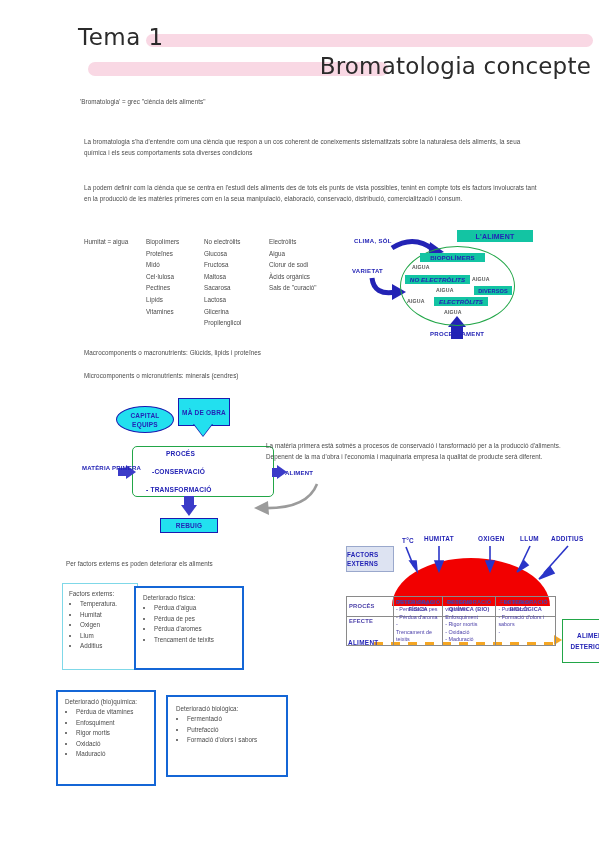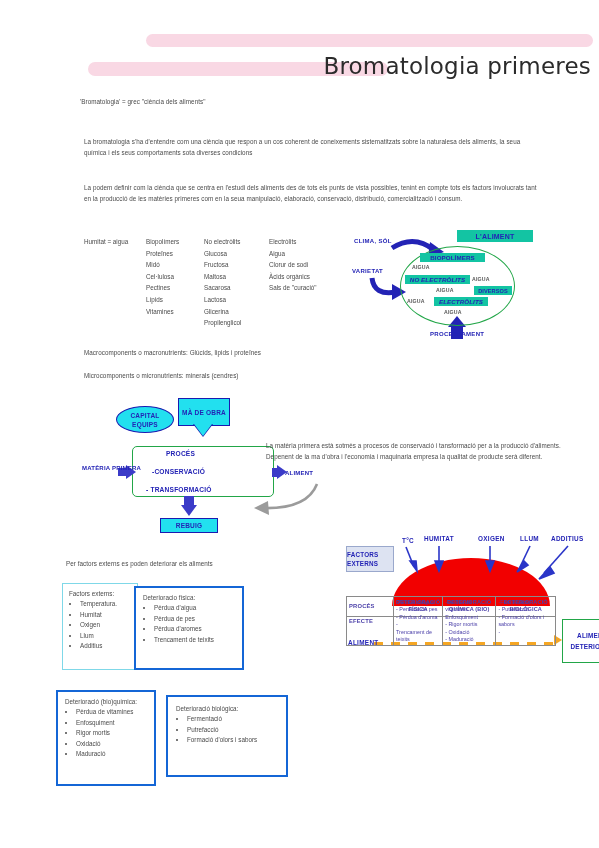--- a/index.html
+++ b/index.html
@@ -132,21 +132,22 @@
   .efecte-tbl{position:absolute;left:2px;top:115px;width:210px;}
   svg.ov{position:absolute;left:0;top:0;overflow:visible;pointer-events:none;}
 </style>
 </head>
 <body>
 
 <div class="page">
 
   <div class="hl hl-1"></div>
   <div class="hl hl-2"></div>
-  <div class="title-main">Bromatologia primeres</div>
+  <div class="title-tema">Tema 1</div>
+  <div class="title-main">Bromatologia concepte</div>
 
   <div class="ptext p-def">'Bromatologia' = grec "ciència dels aliments"</div>
   <div class="ptext p-1">La bromatologia s'ha d'entendre com una ciència que respon a un cos coherent de coneixements sistematitzats sobre la naturalesa dels aliments, la seua química i els seus comportaments sota diverses condicions</div>
   <div class="ptext p-2">La podem definir com la ciència que se centra en l'estudi dels aliments des de tots els punts de vista possibles, tenint en compte tots els factors involucrats tant en la producció de les matèries primeres com en la seua manipulació, elaboració, conservació, distribució, comercialització i consum.</div>
 
   <div class="cols">
     <div class="col c0">
       <div>Humitat = aigua</div>
     </div>
     <div class="col c1">

